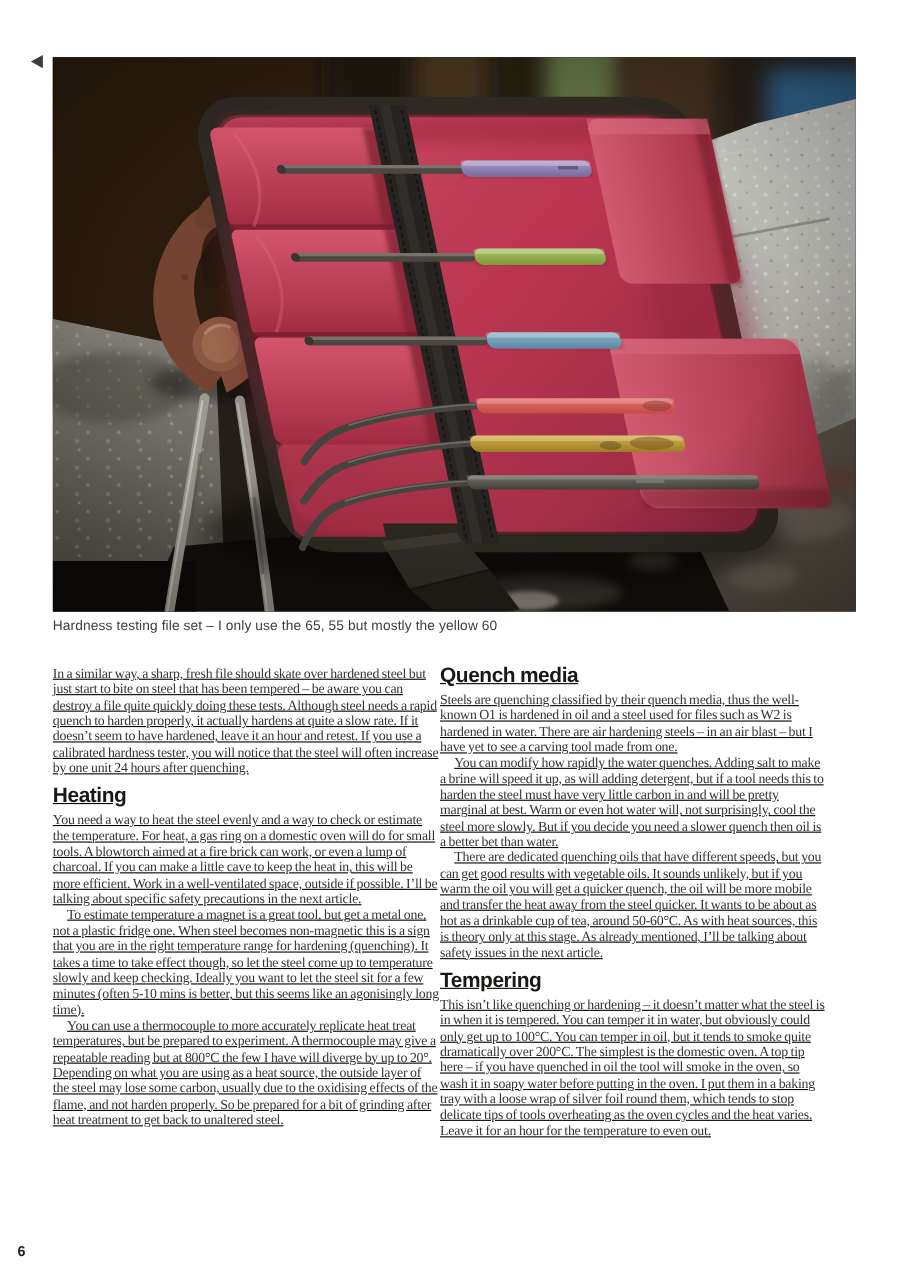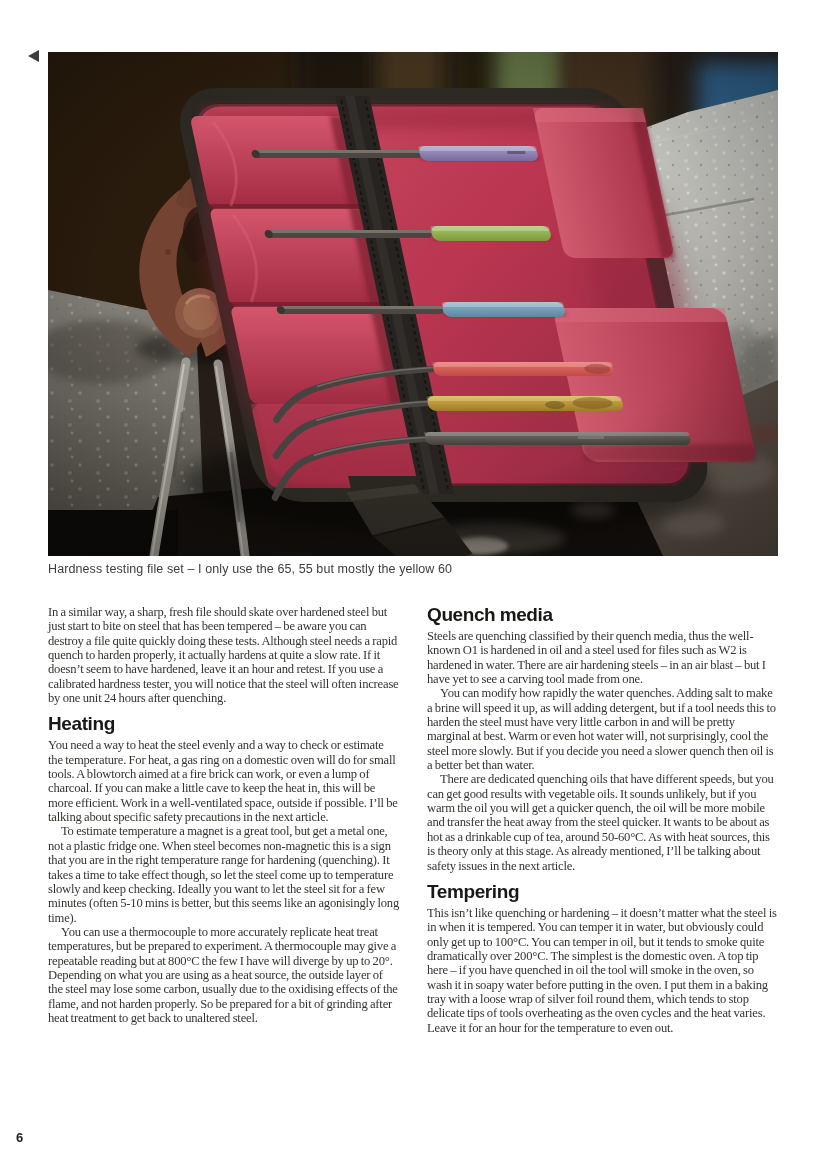--- a/index.html
+++ b/index.html
@@ -12,21 +12,21 @@
     position:absolute;left:28px;top:50px;width:0;height:0;cursor:pointer;
     border-top:6px solid transparent;border-bottom:6px solid transparent;
     border-right:11px solid #3e3c39;
   }
   figure.photo-fig{position:absolute;left:48px;top:52px;margin:0;width:730px;}
   svg.photo{display:block;width:730px;height:504px;background:#241e19;}
   figcaption{
     margin-top:6px;font-family:"Liberation Sans",sans-serif;
     font-size:12.5px;color:#3d3d3b;letter-spacing:0.1px;
   }
-  .cols{position:absolute;left:48px;top:601px;width:731px;display:flex;gap:27px;}
+  .cols{position:absolute;left:48px;top:601px;width:731px;display:flex;text-decoration:underline;}
   .col{
     width:352px;font-size:12.6px;line-height:14.35px;color:#37342f;
     letter-spacing:-0.2px;word-spacing:-0.5px;text-align:left;
   }
   .col p{margin:0;}
   .col p.indent{text-indent:13px;}
   .col p.lede{margin-top:4px;}
   .col h2{
     font-family:"Liberation Sans",sans-serif;font-weight:700;
     font-size:19px;line-height:22px;color:#191815;

